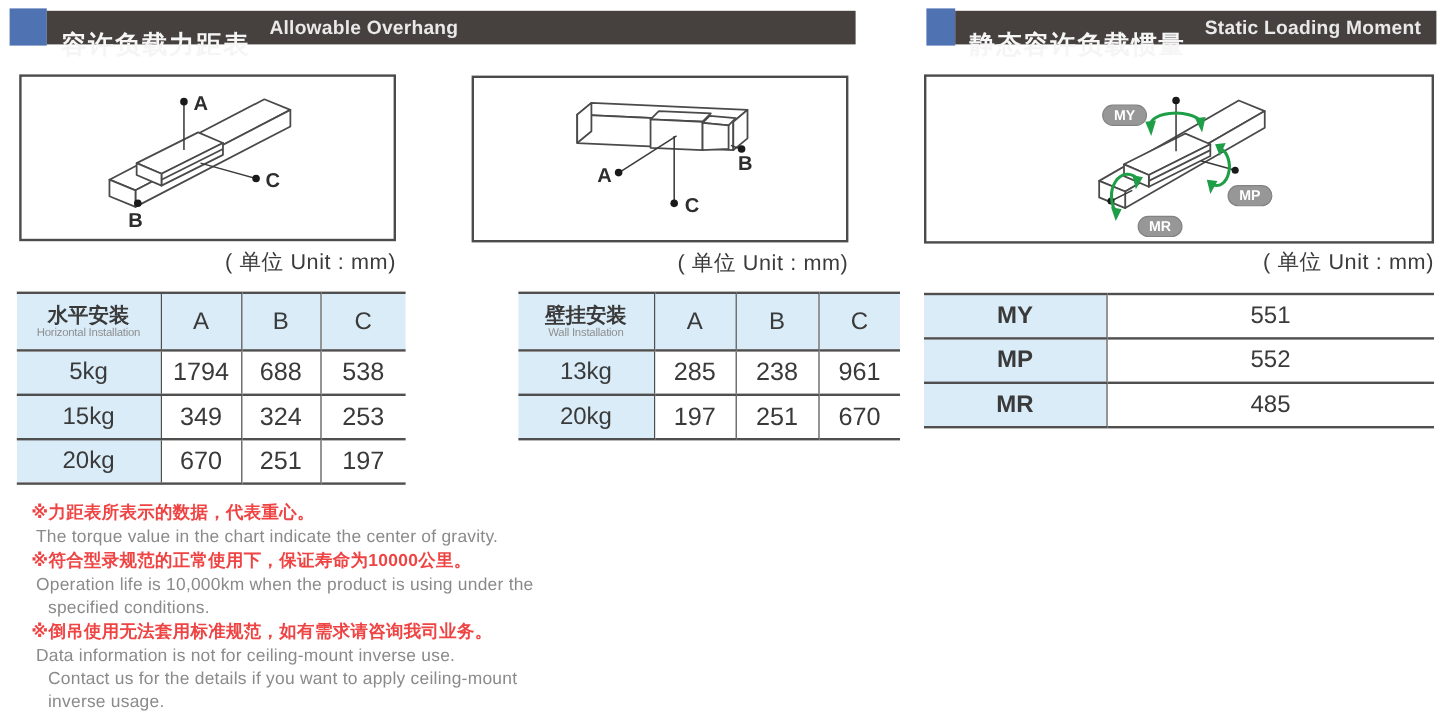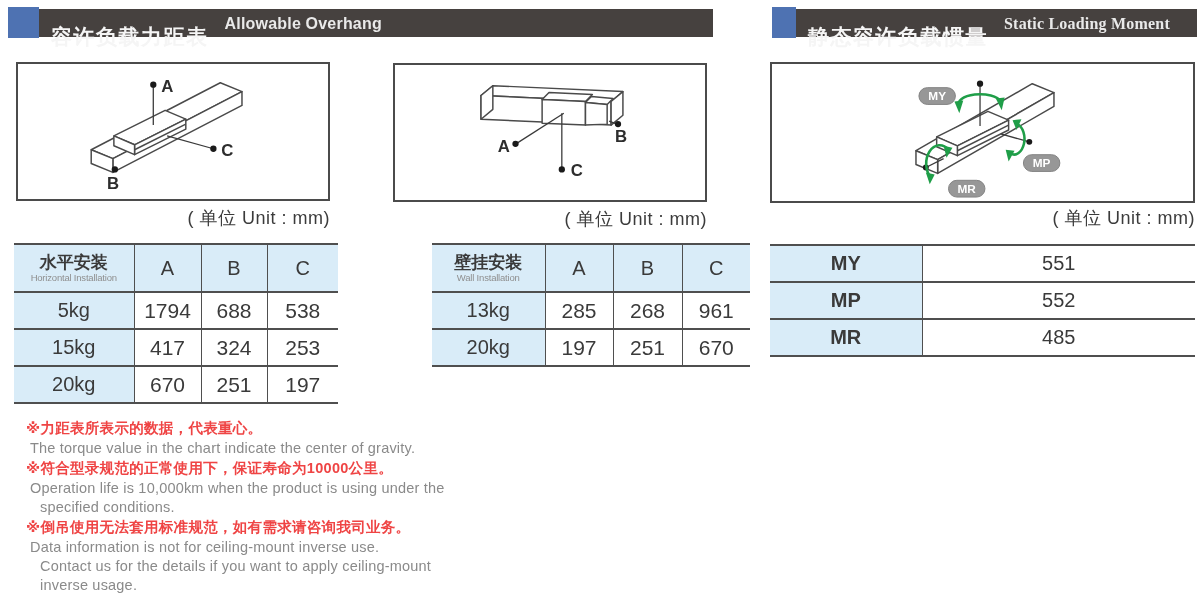--- a/index.html
+++ b/index.html
@@ -52,21 +52,21 @@
   <div class="sec-hdr" style="left:8px;top:7px;">
     <div class="sq" style="width:31px;height:31px;"></div>
     <div class="bar" style="width:674px;">
       <span class="zh">容许负载力距表</span>
       <span class="en">Allowable Overhang</span>
     </div>
   </div>
 
   <div class="sec-hdr" style="left:772px;top:7px;">
     <div class="sq" style="width:24px;height:31px;"></div>
-    <div class="bar" style="width:401px;font-family:Liberation Serif, serif;">
+    <div class="bar" style="width:401px;">
       <span class="zh">静态容许负载惯量</span>
       <span class="en">Static Loading Moment</span>
     </div>
   </div>
 
   <div class="dbox" style="left:16px;top:62px;width:314px;height:139px;">
     <svg viewBox="0 0 312 137">
       <g class="lineart">
         <polygon points="95,96 226,28 204,19 73,87"></polygon>
         <polygon points="95,96 226,28 226,42 95,110"></polygon>
@@ -187,21 +187,21 @@
       <td class="blue colh">C</td>
     </tr>
     <tr style="height:37px;">
       <td class="blue load">5kg</td>
       <td class="val">1794</td>
       <td class="val">688</td>
       <td class="val">538</td>
     </tr>
     <tr style="height:37px;">
       <td class="blue load">15kg</td>
-      <td class="val">417</td>
+      <td class="val">349</td>
       <td class="val">324</td>
       <td class="val">253</td>
     </tr>
     <tr style="height:37px;">
       <td class="blue load">20kg</td>
       <td class="val">670</td>
       <td class="val">251</td>
       <td class="val">197</td>
     </tr>
   </tbody>
@@ -220,21 +220,21 @@
         <div class="h-zh">壁挂安装</div>
         <div class="h-en">Wall Installation</div>
       </td>
       <td class="blue colh">A</td>
       <td class="blue colh">B</td>
       <td class="blue colh">C</td>
     </tr>
     <tr style="height:37px;">
       <td class="blue load">13kg</td>
       <td class="val">285</td>
-      <td class="val">268</td>
+      <td class="val">238</td>
       <td class="val">961</td>
     </tr>
     <tr style="height:37px;">
       <td class="blue load">20kg</td>
       <td class="val">197</td>
       <td class="val">251</td>
       <td class="val">670</td>
     </tr>
   </tbody>
     </table>

